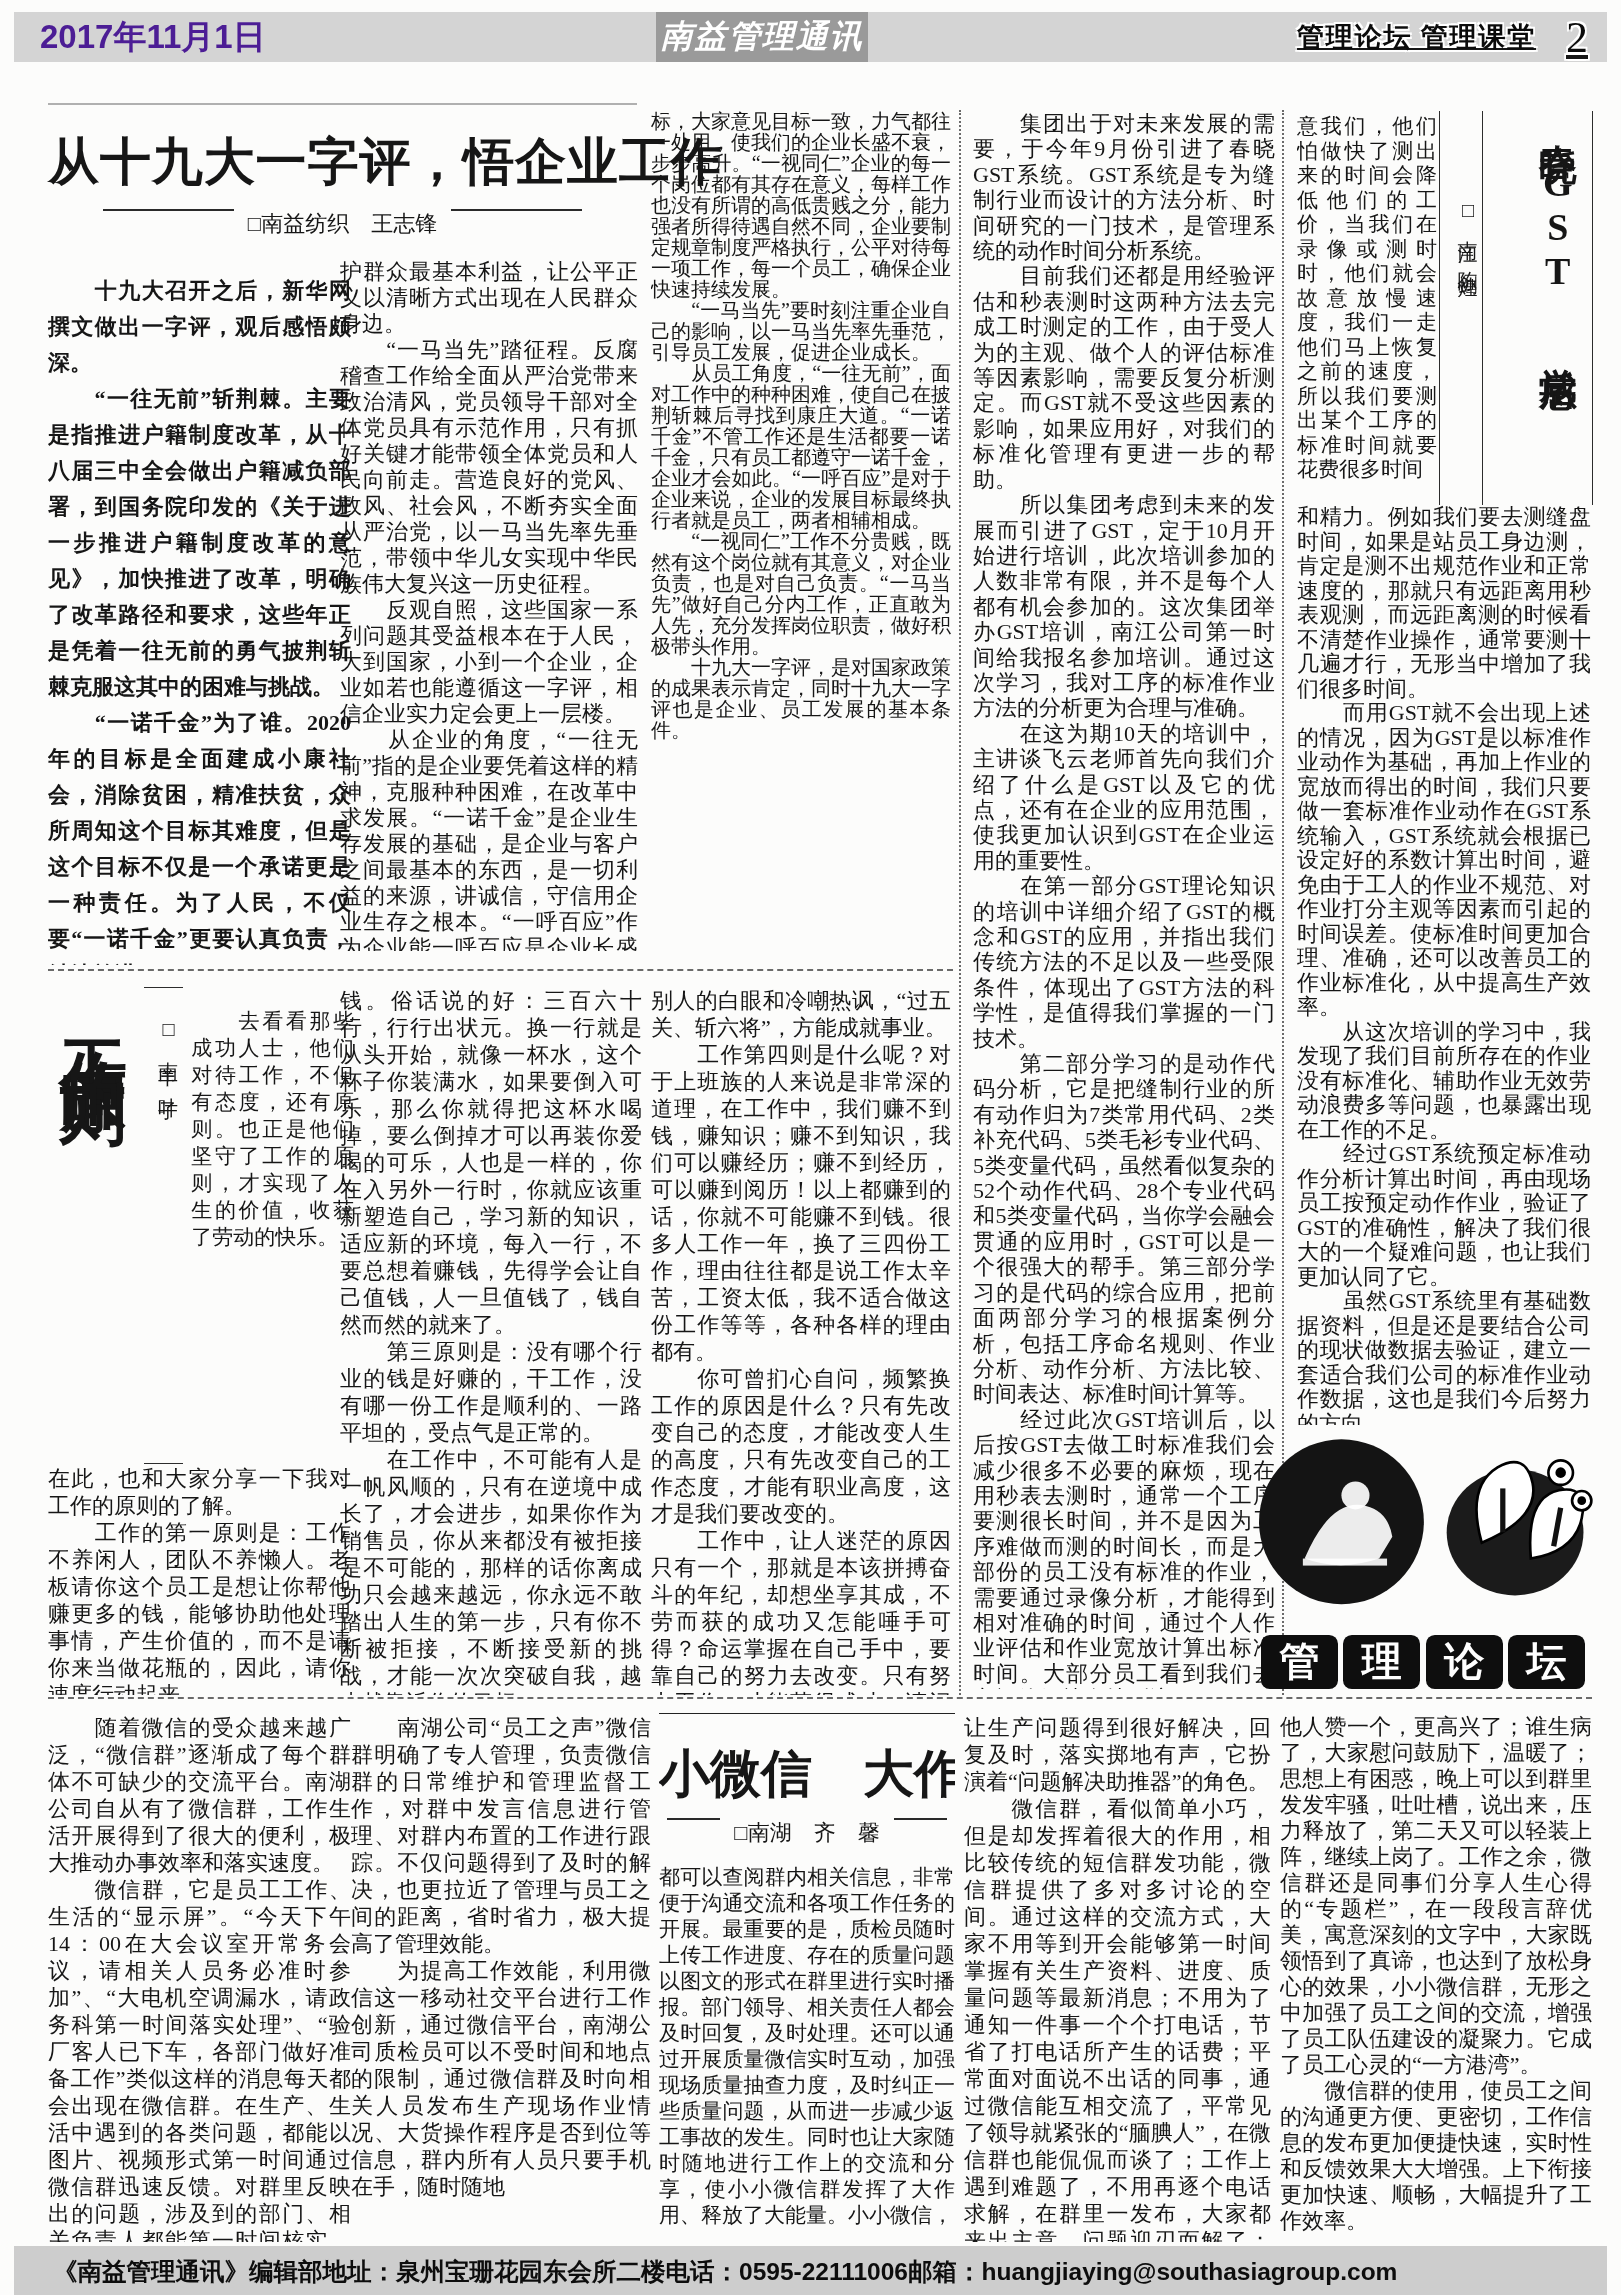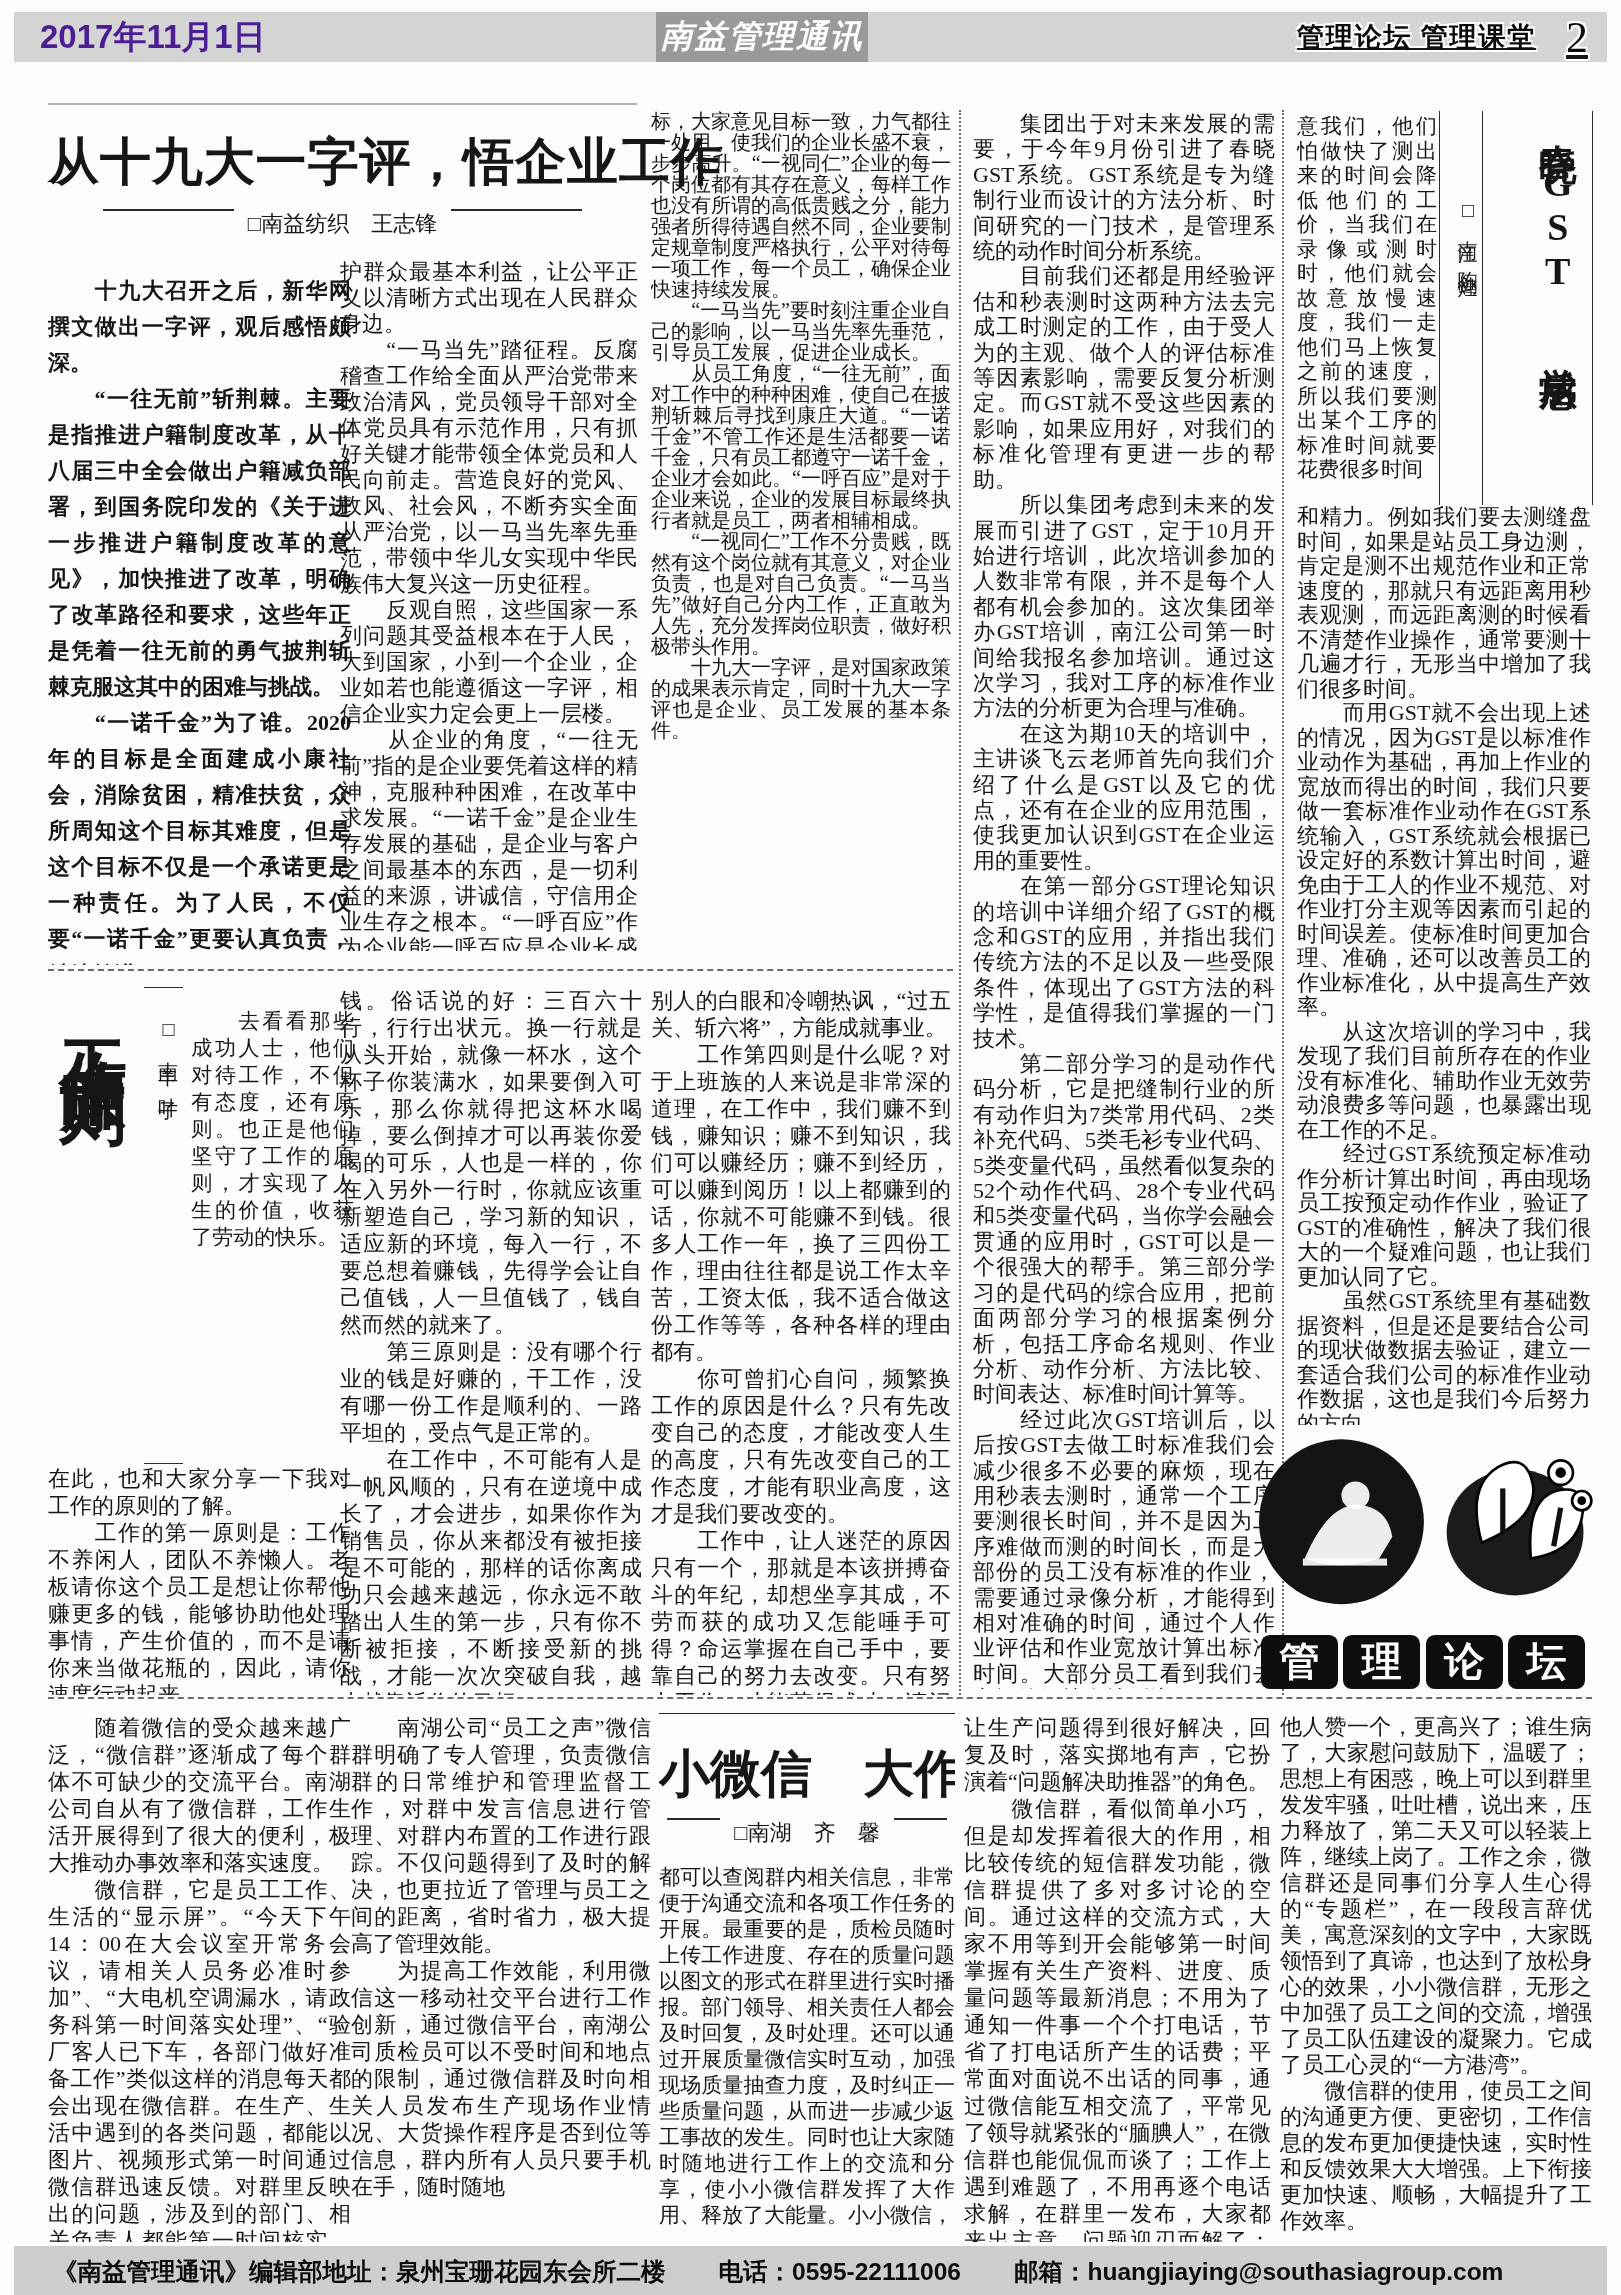--- a/index.html
+++ b/index.html
@@ -48,21 +48,21 @@
   
   .wx-headbox{border-top:1.8px solid #222;}
   .wx-headbox h2{margin:26px 0 8.8px 0;text-align:center;font-size:51px;font-weight:700;white-space:nowrap;}
   
   .illustration{position:absolute;left:1252px;top:1427px;width:342px;height:265px;}
   .ill-caption{display:flex;gap:5.3px;justify-content:center;margin-top:3.5px;}
   .ill-caption .blob{width:77px;height:54px;background:#0e0e0e;border-radius:8.8px;display:flex;align-items:center;justify-content:center;}
   .ill-caption .blob span{color:#fff;font-size:40px;font-weight:700;font-family:"Liberation Sans","DejaVu Sans",sans-serif;}
   
   .footer-bar{position:absolute;left:14px;top:2246px;width:1593px;height:50px;background:#cdcdcd;
-    display:flex;align-items:center;gap:53px;padding-left:39px;box-sizing:border-box;
+    display:flex;align-items:center;padding-left:39px;box-sizing:border-box;
     font-family:"Liberation Sans","DejaVu Sans",sans-serif;font-weight:700;font-size:24.5px;color:#0d0d0d;white-space:nowrap;}
 </style>
 </head>
 <body>
 
 <div class="page">
 
   <div class="header-bar">
     <div class="header-date">2017年11月1日</div>
     <div class="masthead-box">

